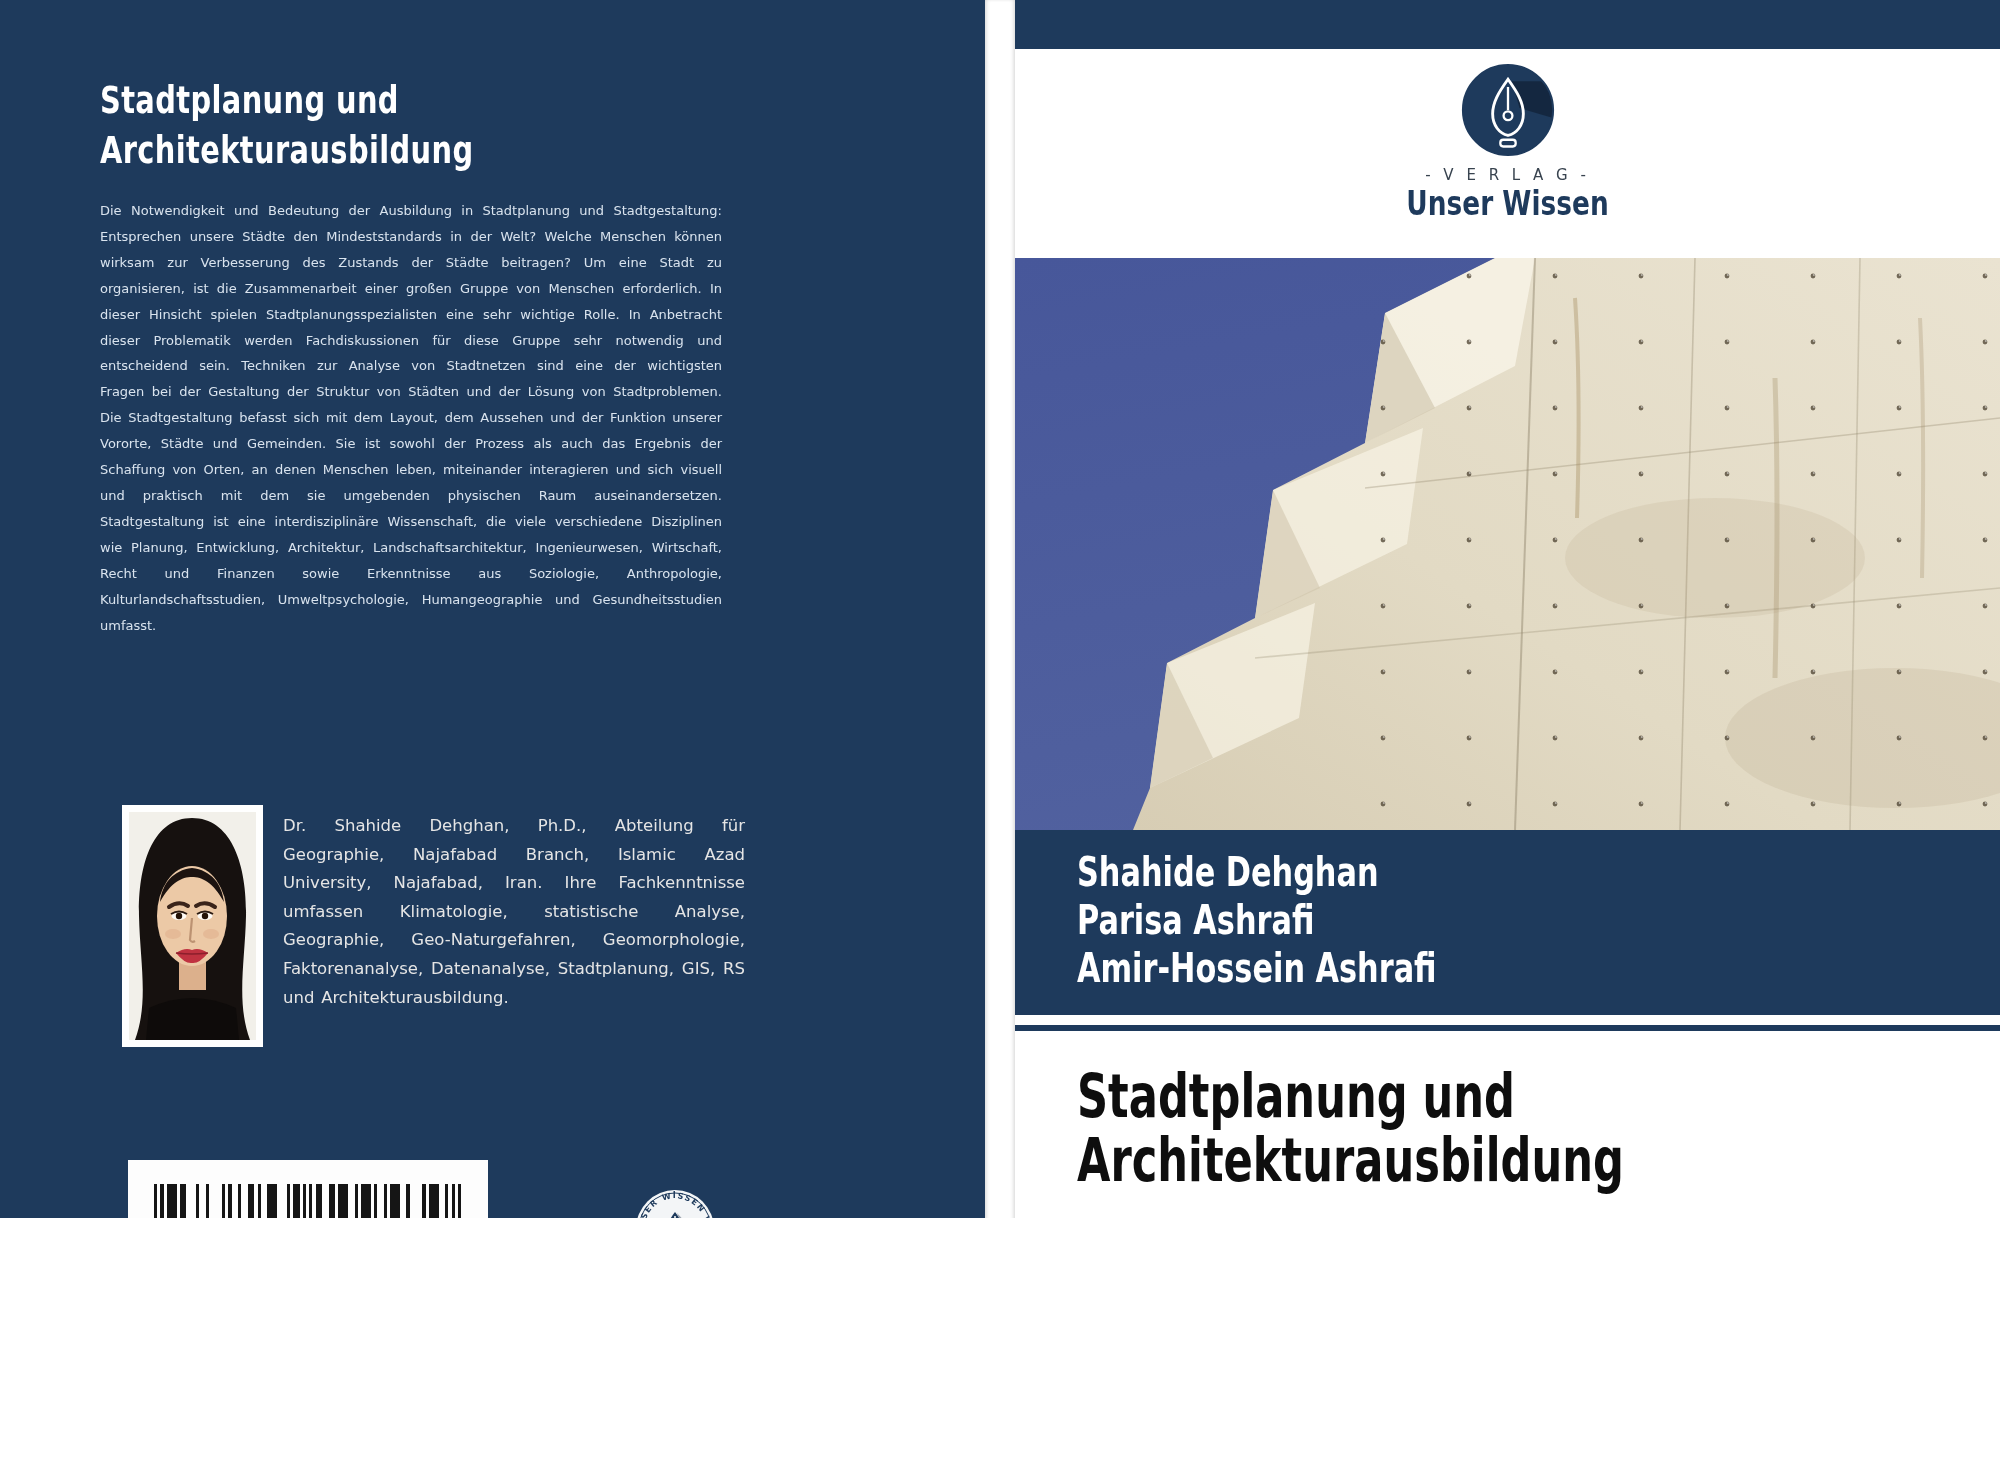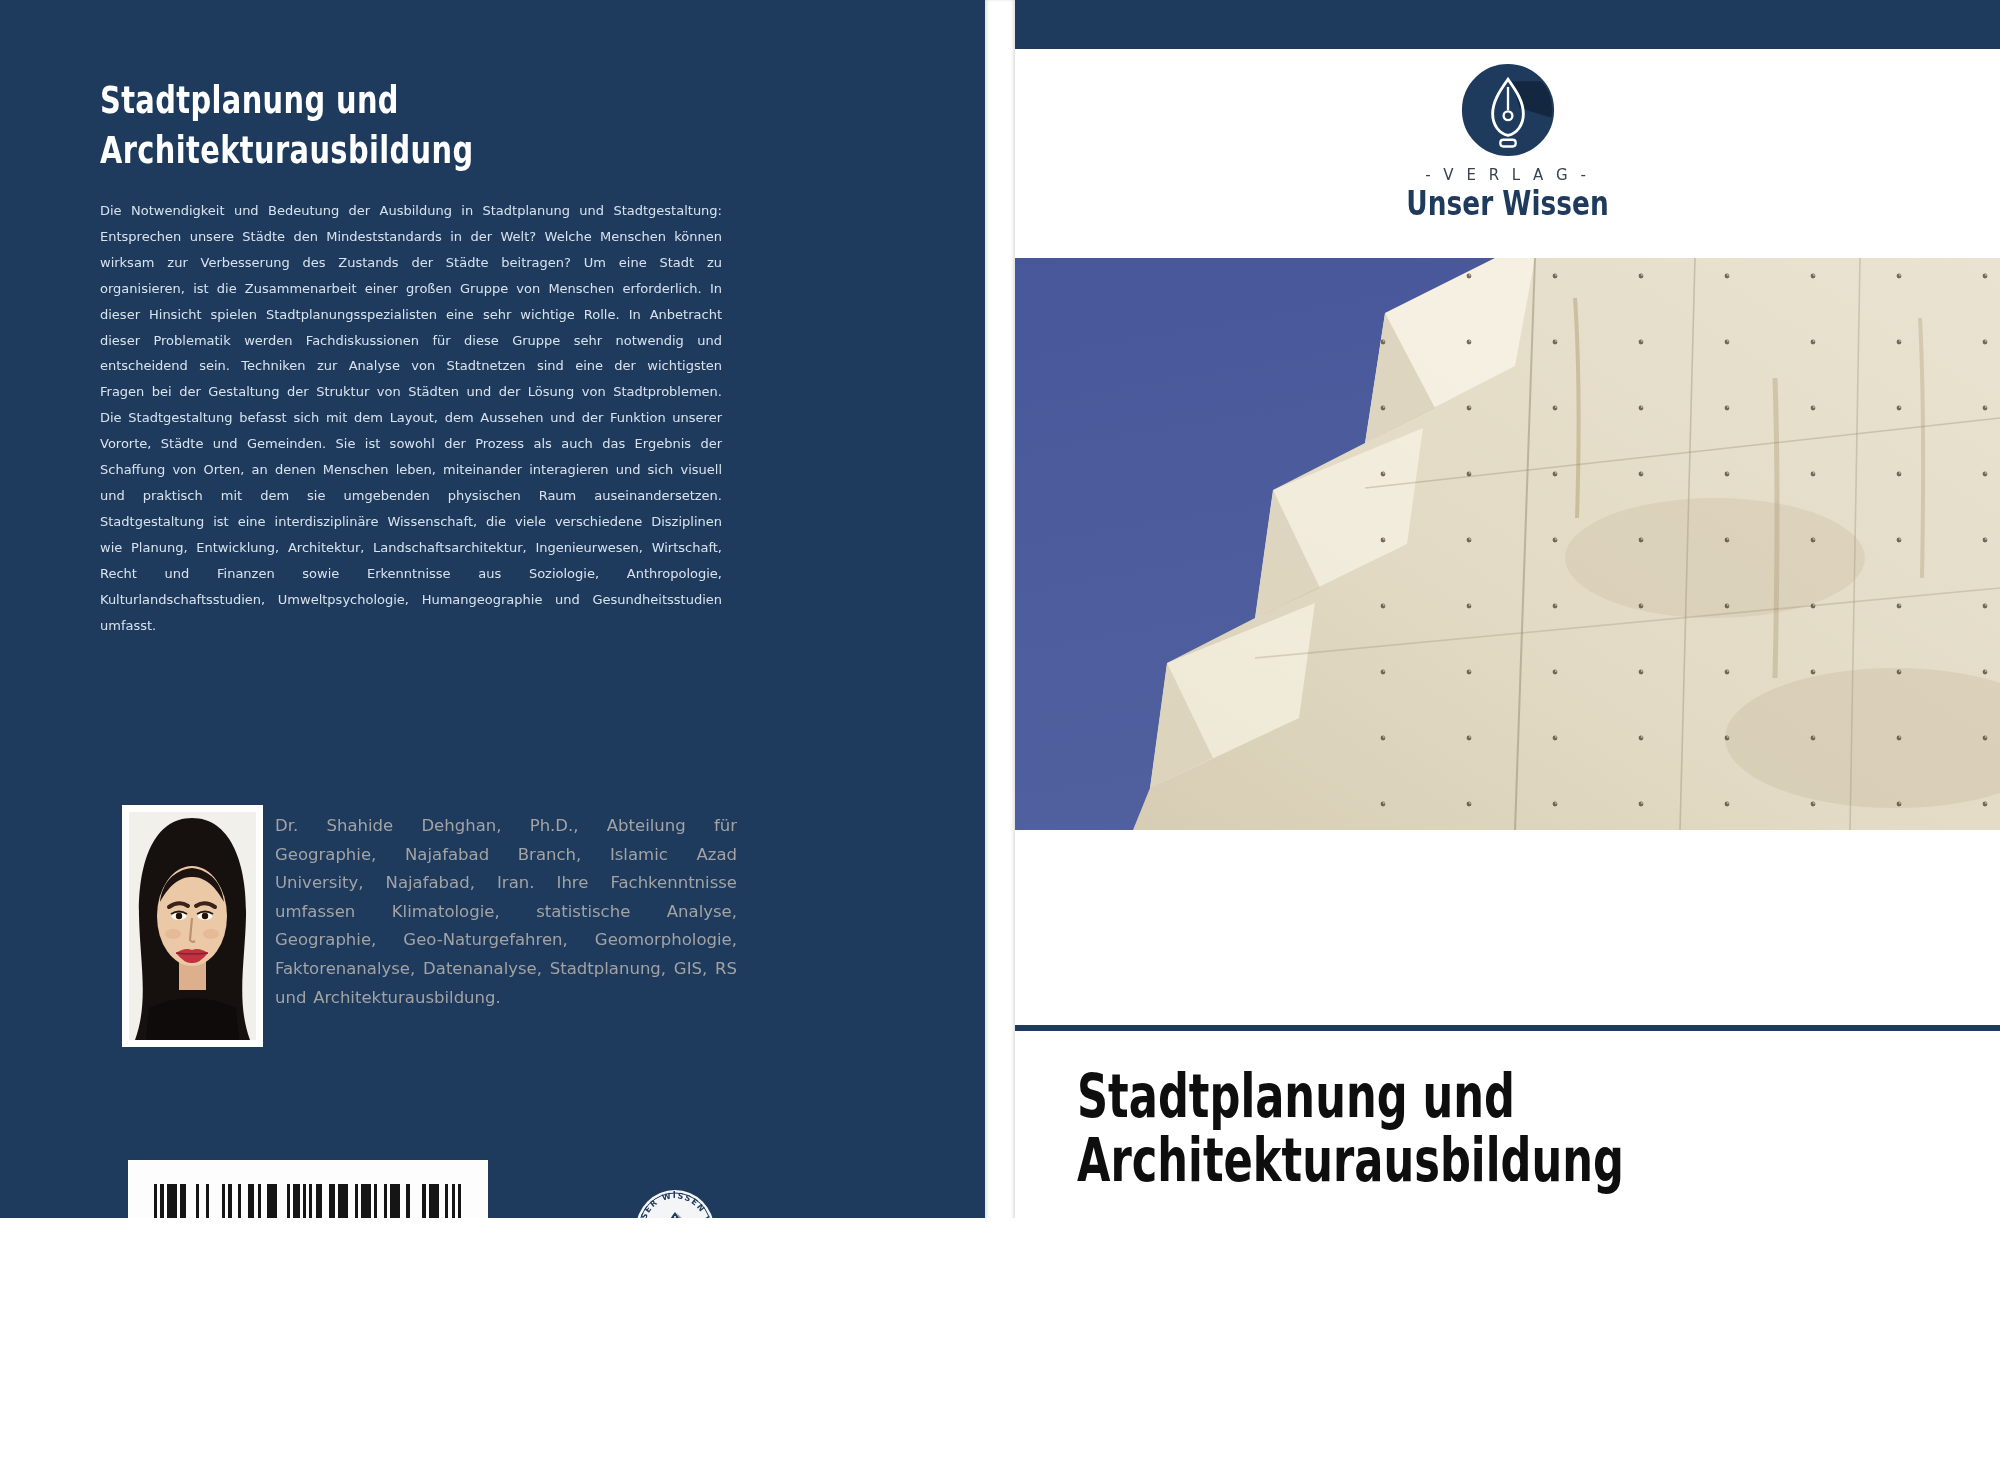--- a/index.html
+++ b/index.html
@@ -7,21 +7,21 @@
   .abs{position:absolute;}
 
   
   #back-cover{left:0;top:0;width:985px;height:1462px;background:#1e3a5c;}
   #back-title{left:100px;top:76px;width:700px;color:#ffffff;font-size:37px;font-weight:bold;
     line-height:50px;white-space:pre-line;transform:scaleX(.78);transform-origin:left top;letter-spacing:.5px;}
   #back-description{left:100px;top:198px;width:622px;color:#d9e3ee;font-size:13px;line-height:25.9px;
     text-align:justify;word-spacing:2.5px;}
   #author-photo{left:122px;top:805px;width:141px;height:242px;background:#ffffff;box-sizing:border-box;padding:7px;}
   #author-photo svg{display:block;width:127px;height:228px;}
-  #author-bio{left:275px;top:812px;width:462px;color:#a3a3a3;font-size:16.5px;line-height:28.6px;
+  #author-bio{left:283px;top:812px;width:462px;color:#e5e5e5;font-size:16.5px;line-height:28.6px;
     text-align:justify;word-spacing:1.5px;}
 
   
   #barcode-box{left:128px;top:1160px;width:360px;height:240px;background:#fdfdfd;}
   #barcode-bars{position:absolute;left:26px;top:24px;width:308px;height:192px;display:flex;align-items:flex-start;}
   #barcode-bars .bar{width:3.24px;height:150px;background:transparent;}
   #barcode-bars .bar.on{background:#151515;}
   #barcode-bars .bar.tall{height:188px;}
   #barcode-digits{position:absolute;left:20px;bottom:14px;width:330px;text-align:center;
     font-family:"DejaVu Sans Mono","Liberation Mono",monospace;font-size:26px;color:#111;letter-spacing:10px;}
@@ -290,19 +290,24 @@
           <path d="M760,120 q4,120 0,300" stroke="rgba(150,128,86,.28)" stroke-width="5" fill="none"></path>
           <path d="M905,60 q5,100 2,260" stroke="rgba(150,128,86,.25)" stroke-width="4" fill="none"></path>
           <ellipse cx="700" cy="300" rx="150" ry="60" fill="rgba(168,152,116,.14)"></ellipse>
           <ellipse cx="880" cy="480" rx="170" ry="70" fill="rgba(168,152,116,.16)"></ellipse>
 
           <rect x="330" y="0" width="655" height="572" fill="url(#ties)"></rect>
         </g>
       </svg>
     </div>
 
+    <div id="names-band" class="abs">
+      <div class="author-name">Shahide Dehghan</div>
+      <div class="author-name">Parisa Ashrafi</div>
+      <div class="author-name">Amir-Hossein Ashrafi</div>
+    </div>
 
     <div id="front-rule" class="abs"></div>
 
     <div id="front-title" class="abs">Stadtplanung und
 Architekturausbildung</div>
   </div>
 </div>
 
 </body></html>

